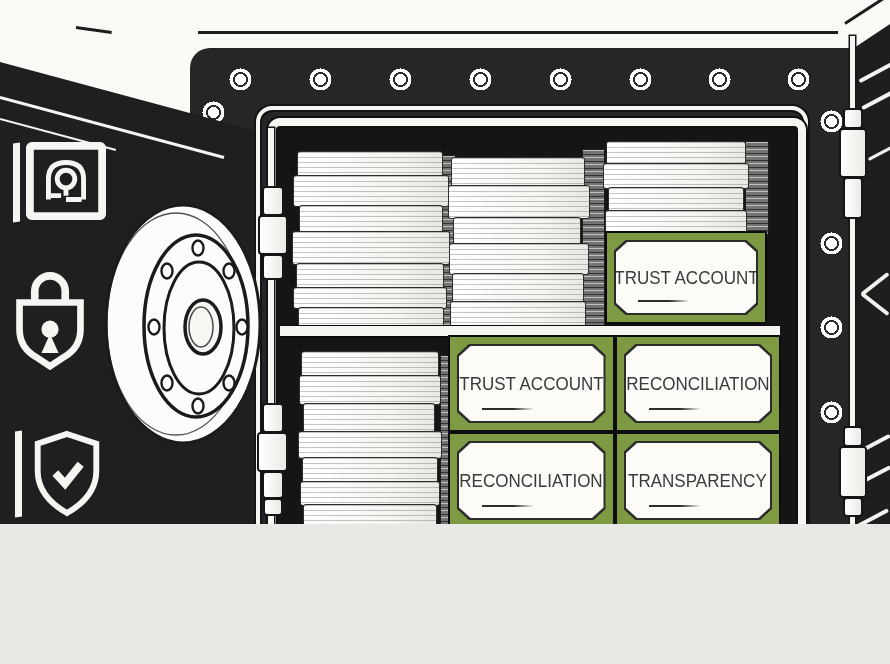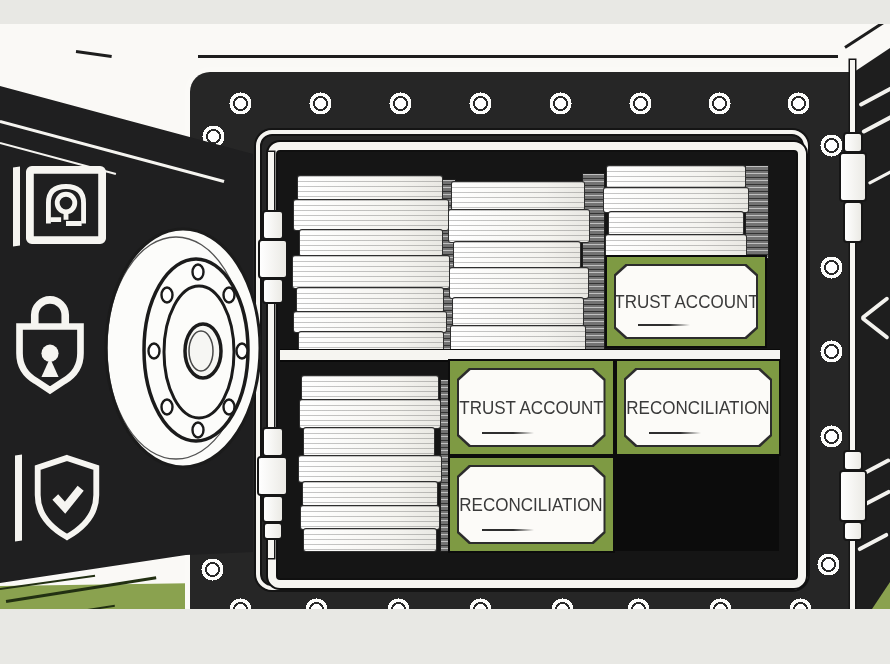--- a/index.html
+++ b/index.html
@@ -1,17 +1,17 @@
 <!DOCTYPE html>
 <html><head>
 <meta charset="utf-8">
 <style>
   html,body{margin:0;padding:0;}
   body{background:#e8e8e4;font-family:"Liberation Sans", sans-serif;}
-  #scene{position:relative;width:890px;height:585px;background:#faf9f6;overflow:hidden;margin-top:24px;}
+  #scene{position:relative;width:890px;height:524px;background:#faf9f6;overflow:hidden;}
   .abs{position:absolute;}
 
   
   #floor{left:0;top:0;width:890px;height:664px;background:#8aa24f;
          clip-path:polygon(0 562px,890px 549px,890px 664px,0 664px);}
 
   
   #vault-face{left:190px;top:48px;width:666px;height:565px;background:#262626;
               border-radius:20px 6px 4px 30px;box-shadow:0 0 0 5px #fbfaf7;}
   #side-panel{left:854px;top:24px;width:36px;height:592px;background:#1e1e1e;
@@ -112,20 +112,28 @@
         <div class="card-face">
           <span class="card-label">RECONCILIATION</span>
           <span class="card-underline"></span>
         </div>
       </div>
     </div>
     <div class="card-green">
       <div class="card-rim">
         <div class="card-face">
           <span class="card-label">RECONCILIATION</span>
+          <span class="card-underline"></span>
+        </div>
+      </div>
+    </div>
+    <div class="card-green">
+      <div class="card-rim">
+        <div class="card-face">
+          <span class="card-label">TRANSPARENCY</span>
           <span class="card-underline"></span>
         </div>
       </div>
     </div>
   </div>
 
   <div id="side-panel" class="abs">
     <div class="hatch abs" style="left:3px;top:46px;width:40px;height:4px;transform:rotate(-28deg);"></div>
     <div class="hatch abs" style="left:6px;top:74px;width:36px;height:4px;transform:rotate(-28deg);"></div>
     <div class="hatch abs" style="left:13px;top:128px;width:26px;height:3px;transform:rotate(-28deg);"></div>

